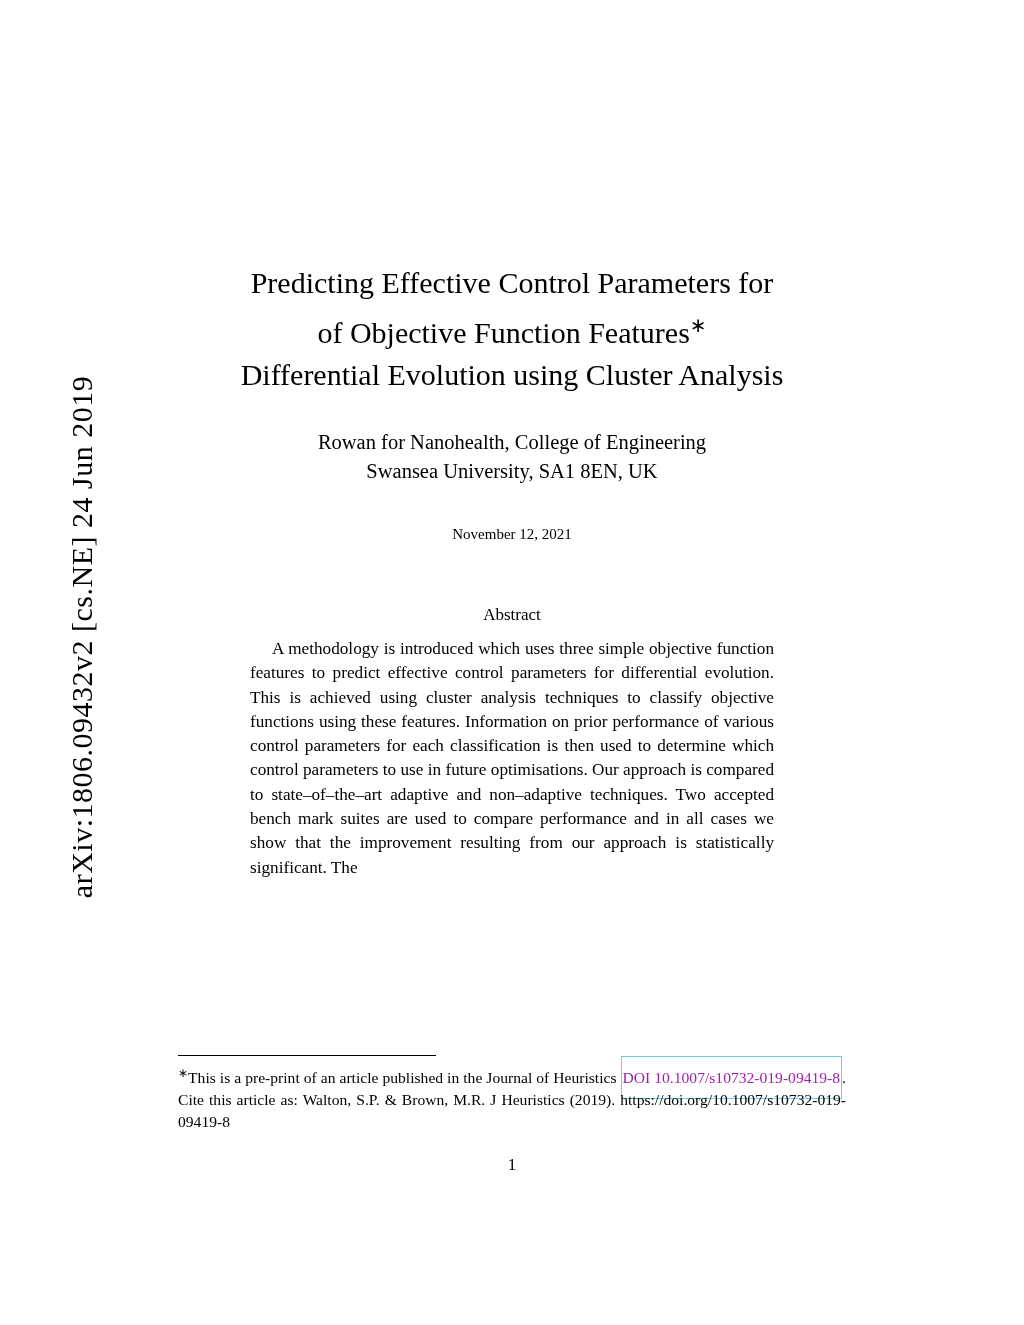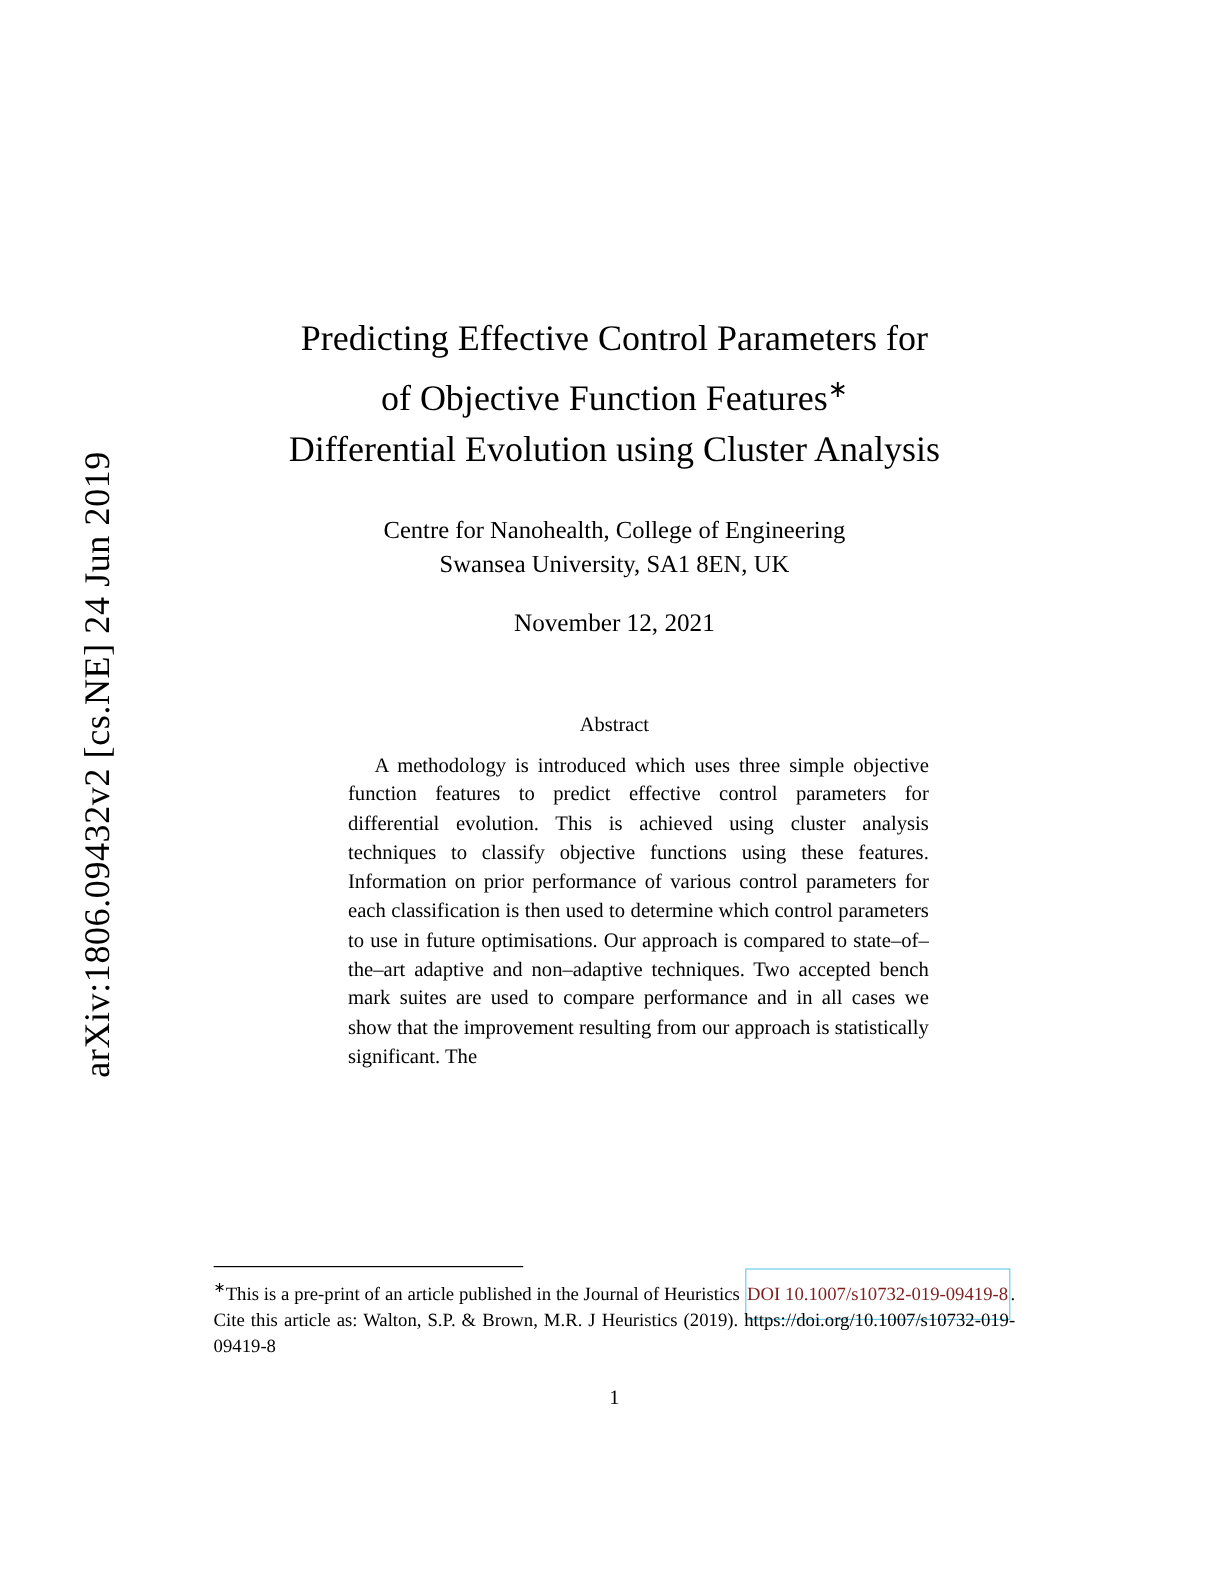--- a/index.html
+++ b/index.html
@@ -55,42 +55,41 @@
     margin-top: 32px;
     text-align: center;
     font-size: 20.5px;
     line-height: 29px;
   }
   .author-block + .author-block {
     margin-top: 28px;
   }
 
   .date {
-    margin-top: 21px;
+    margin-top: 40px;
     text-align: center;
-    font-size: 21px;
+    font-size: 15px;
   }
 
   .abstract-wrap {
     margin-top: 62px;
     padding: 0 72px;
   }
   .abstract-title {
     text-align: center;
     font-weight: normal;
     font-size: 17px;
     margin-bottom: 12px;
     font-family: "Liberation Serif", serif;
   }
   .abstract-body {
     font-size: 17.2px;
     line-height: 24.3px;
     text-align: justify;
     text-justify: inter-word;
-    margin-left: 40px;
   }
   .abstract-body .indent {
     display: inline-block;
     width: 22px;
   }
 
   .footnote-rule {
     position: absolute;
     left: 178px;
     top: 1055px;
@@ -105,21 +104,21 @@
     width: 668px;
     font-size: 15.6px;
     line-height: 22px;
     text-align: justify;
   }
   .footnote .fn-mark {
     font-size: 12px;
     vertical-align: super;
   }
   .link-box {
-    color: #7f1d1d;
+    color: #a21caf;
     text-decoration: none;
     border: 1px solid #6ad0e8;
     padding: 12px 1px;
     white-space: nowrap;
   }
 
   .page-number {
     position: absolute;
     left: 0;
     top: 1155px;
@@ -140,21 +139,21 @@
     <div class="title">
       <div>Predicting Effective Control Parameters for</div>
       <div>
         <span>of Objective Function Features</span><span class="sup">∗</span>
       </div>
       <div>Differential Evolution using Cluster Analysis</div>
     </div>
 
     <div class="authors">
       <div class="author-block">
-        <div>Centre for Nanohealth, College of Engineering</div>
+        <div>Rowan for Nanohealth, College of Engineering</div>
         <div>Swansea University, SA1 8EN, UK</div>
       </div>
     </div>
 
     <div class="date">November 12, 2021</div>
 
     <div class="abstract-wrap">
       <div class="abstract-title">Abstract</div>
       <div class="abstract-body"><span class="indent"></span><span>A methodology is introduced which uses three simple objective function features to predict effective control parameters for differential evolution. This is achieved using cluster analysis techniques to classify objective functions using these features. Information on prior performance of various control parameters for each classification is then used to determine which control parameters to use in future optimisations. Our approach is compared to state–of–the–art adaptive and non–adaptive techniques. Two accepted bench mark suites are used to compare performance and in all cases we show that the improvement resulting from our approach is statistically significant. The</span></div>
     </div>

